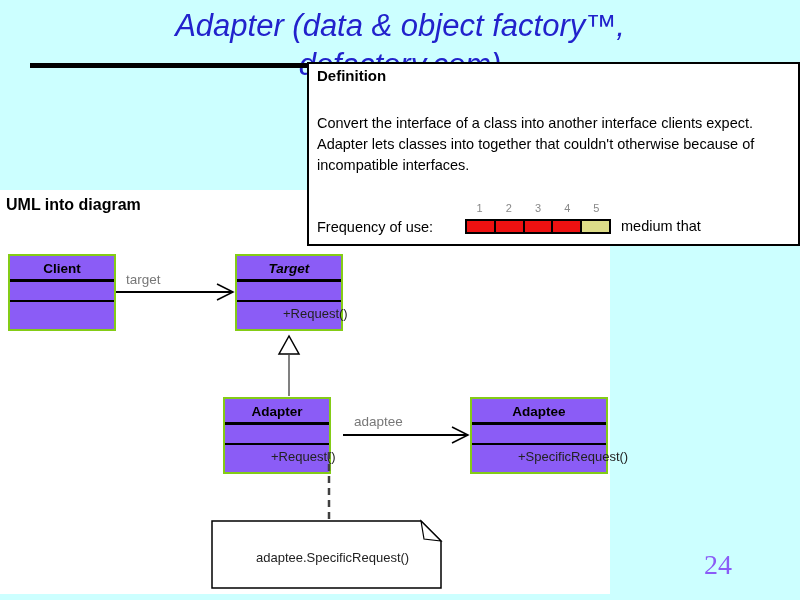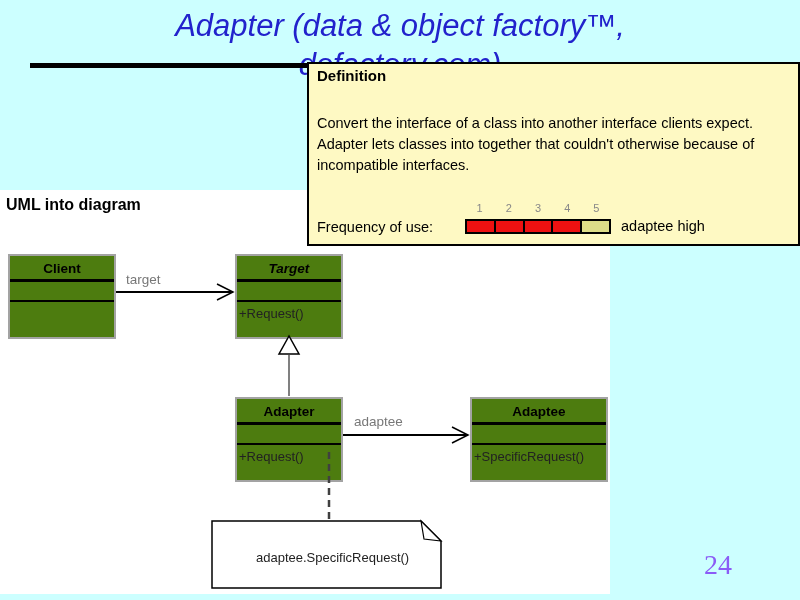--- a/index.html
+++ b/index.html
@@ -16,21 +16,21 @@
     font-size:31px; line-height:39px; color:#2222cc; z-index:1;
   }
   .title-rule {
     position:absolute; left:30px; top:63px; width:278px; height:5px;
     background:#000; z-index:1;
   }
 
   
   .def-panel {
     position:absolute; left:307px; top:62px; width:493px; height:184px;
-    background:#fef9c3; border:2px solid #000; z-index:2;
+    background:#ffffff; border:2px solid #000; z-index:2;
   }
   .def-heading { position:absolute; left:8px; top:3px; font-size:15px; font-weight:bold; color:#000; }
   .def-body   { position:absolute; left:8px; top:49px; width:455px; font-size:14.5px; line-height:21px; color:#000; }
   .freq-label { position:absolute; left:8px; top:155px; font-size:14.5px; color:#000; }
   .freq-ticks { position:absolute; left:156px; top:138px; width:146px; display:flex; }
   .freq-ticks span { flex:1; text-align:center; font-size:11px; color:#888; }
   .freq-bar {
     position:absolute; left:156px; top:155px; width:146px; height:15px;
     background:#000; display:flex; padding:2px; gap:2px;
   }
@@ -40,31 +40,31 @@
   .freq-rating { position:absolute; left:312px; top:154px; font-size:14.5px; color:#000; }
 
   
   .diagram {
     position:absolute; left:0; top:190px; width:610px; height:404px;
     background:#fff; z-index:0;
   }
   .dg-heading { position:absolute; left:6px; top:6px; font-size:16px; font-weight:bold; color:#000; }
 
   .uml-class {
-    position:absolute; width:108px; background:#4d7c0f;
-    border:2px solid #a3a3a3; z-index:2;
+    position:absolute; width:108px; background:#8b5cf6;
+    border:2px solid #84cc16; z-index:2;
   }
   .uml-title {
     height:26px; line-height:25px; text-align:center;
     font-weight:bold; font-size:13.5px; color:#000;
     border-bottom:3px solid #000;
   }
   .uml-title.italic { font-style:italic; }
   .uml-mid { height:20px; border-bottom:2px solid #000; }
-  .uml-methods { height:35px; line-height:23px; font-size:13px; color:#222; padding-left:2px; white-space:nowrap; }
+  .uml-methods { height:27px; line-height:23px; font-size:13px; color:#222; padding-left:11px; white-space:nowrap;margin-left:35px; }
 
   .assoc-label { position:absolute; font-size:13.5px; color:#777; z-index:2; }
 
   .dg-svg { position:absolute; left:0; top:0; z-index:5; pointer-events:none; }
 
   .note-text { position:absolute; left:222px; top:360px; font-size:13px; color:#222; z-index:6;margin-left:34px; }
 
   .page-number {
     position:absolute; left:704px; top:549px;
     font-family:"Liberation Serif", serif; font-size:28px; color:#8b5cf6; z-index:3;
@@ -92,39 +92,39 @@
       <span>4</span>
       <span>5</span>
     </div>
     <div class="freq-bar">
       <div class="freq-cell filled"></div>
       <div class="freq-cell filled"></div>
       <div class="freq-cell filled"></div>
       <div class="freq-cell filled"></div>
       <div class="freq-cell top"></div>
     </div>
-    <div class="freq-rating">adaptee high</div>
+    <div class="freq-rating">medium that</div>
   </div>
 
   <div class="diagram">
     <div class="dg-heading">UML into diagram</div>
 
     <div class="uml-class" style="left:8px; top:64px;">
       <div class="uml-title">Client</div>
       <div class="uml-mid"></div>
       <div class="uml-methods"></div>
     </div>
 
     <div class="uml-class" style="left:235px; top:64px;">
       <div class="uml-title italic">Target</div>
       <div class="uml-mid"></div>
       <div class="uml-methods">+Request()</div>
     </div>
 
-    <div class="uml-class" style="left:235px; top:207px;">
+    <div class="uml-class" style="left:223px; top:207px;">
       <div class="uml-title">Adapter</div>
       <div class="uml-mid"></div>
       <div class="uml-methods">+Request()</div>
     </div>
 
     <div class="uml-class" style="left:470px; top:207px; width:138px;">
       <div class="uml-title">Adaptee</div>
       <div class="uml-mid"></div>
       <div class="uml-methods">+SpecificRequest()</div>
     </div>

